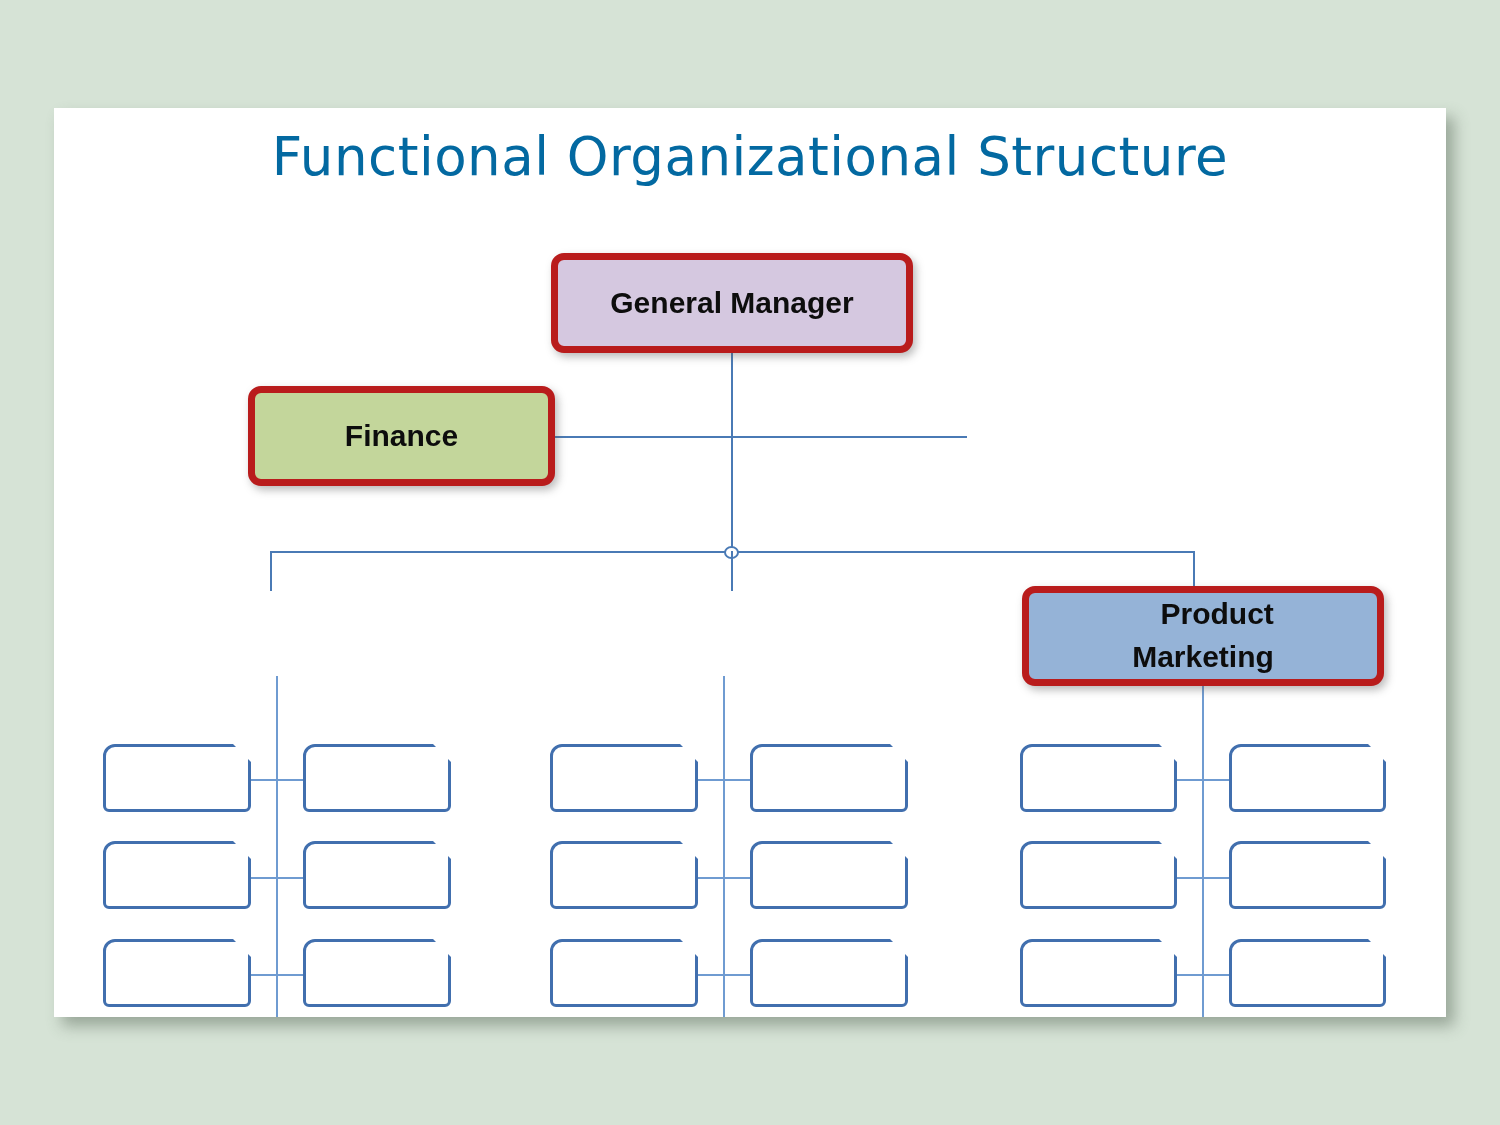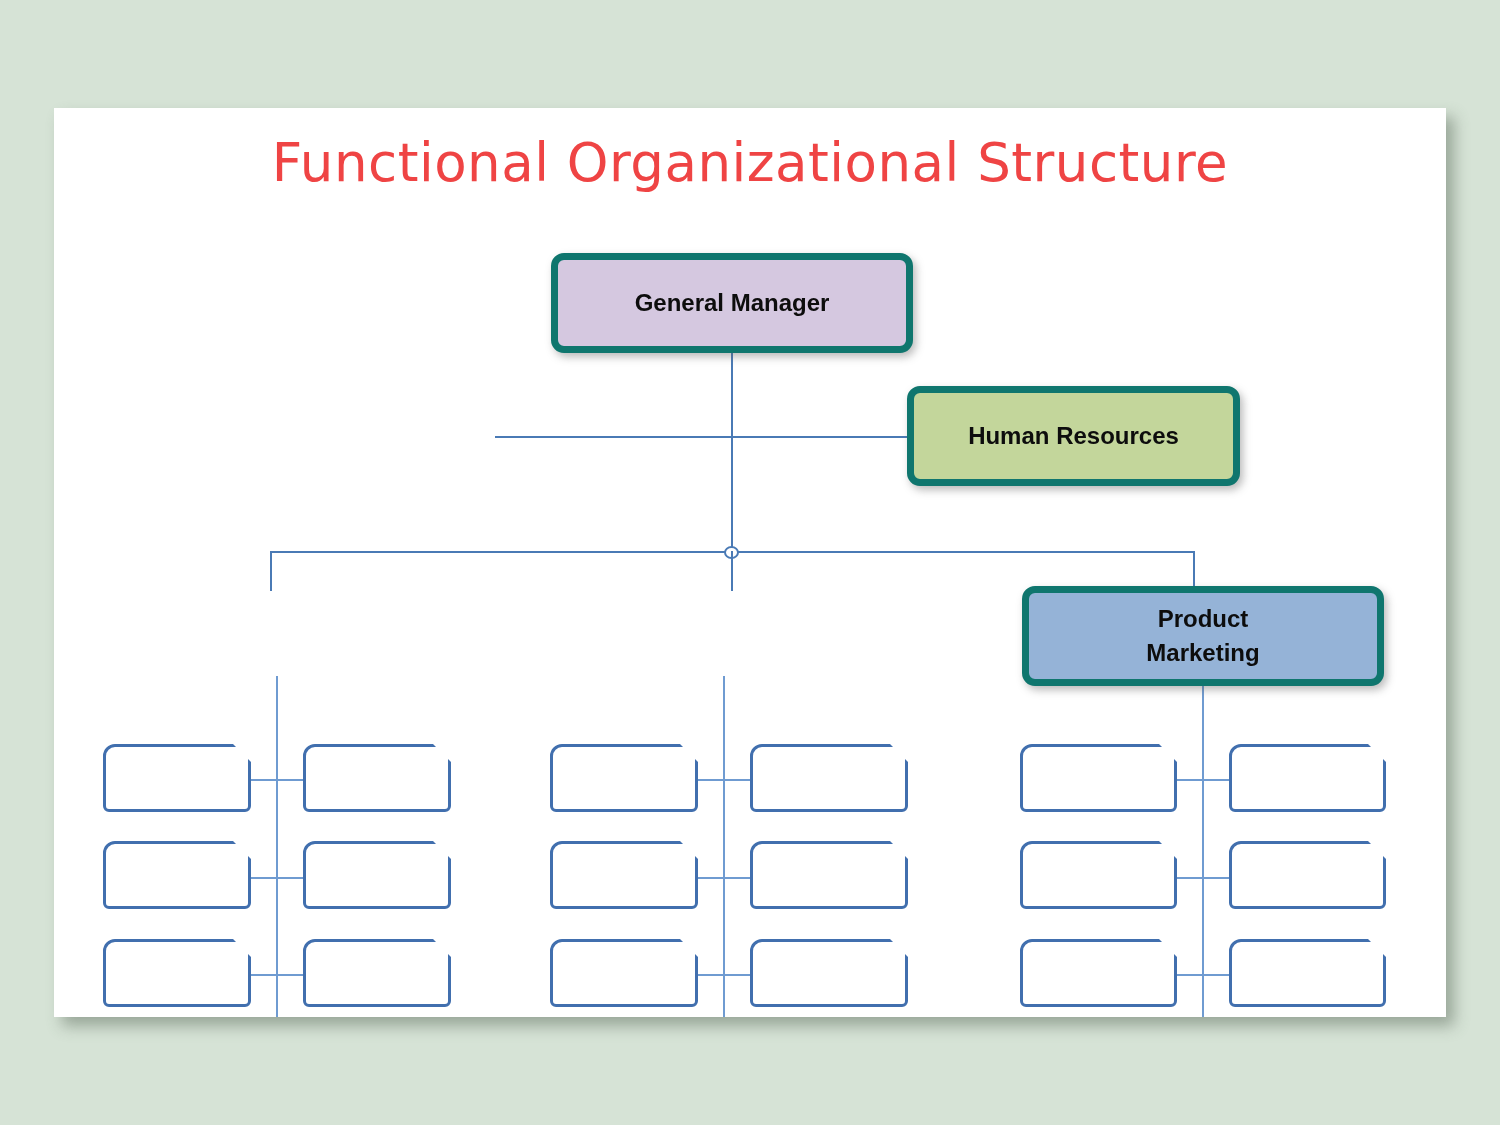--- a/index.html
+++ b/index.html
@@ -29,27 +29,27 @@
     height: 909px;
     background: #ffffff;
     overflow: hidden;
     box-shadow: 8px 9px 14px rgba(80,95,80,0.45);
   }
 
   
   #chart-title {
     position: absolute;
     left: 0;
-    top: 24px;
+    top: 18px;
     width: 1392px;
     text-align: center;
     font-size: 53px;
     font-weight: 400;
     letter-spacing: 0.5px;
-    color: #ef4444;
+    color: #0369a1;
     font-family: "DejaVu Sans", sans-serif;
     white-space: nowrap;
   }
 
   
   .conn {
     position: absolute;
     background: #4a7ab5;
   }
   .conn.v { width: 2px; }
@@ -64,27 +64,27 @@
     border-radius: 50%;
     background: #ffffff;
     box-sizing: border-box;
   }
 
   
   .node {
     position: absolute;
     box-sizing: border-box;
     border-radius: 13px;
-    border: 7px solid #0f766e;
+    border: 7px solid #b91c1c;
     display: flex;
     align-items: center;
     justify-content: center;
-    text-align: center;
+    text-align: right;
     font-weight: bold;
-    font-size: 24px;
+    font-size: 30px;
     color: #0d0d0d;
     line-height: 1.42;
     filter: drop-shadow(3px 4px 4px rgba(90,90,90,0.42));
   }
   .node .label { display: block; padding: 0 6px; }
 
   .node.exec  { background: #d5c8e0; }
   .node.staff { background: #c3d69b; }
   .node.div   { background: #95b3d7; }
 
@@ -147,24 +147,24 @@
     <div class="conn h thin" style="left:222px; top:866px; width:28px;"></div>
     <div class="conn h thin" style="left:643px; top:866px; width:28px;"></div>
     <div class="conn h thin" style="left:669px; top:866px; width:28px;"></div>
     <div class="conn h thin" style="left:1122px; top:866px; width:28px;"></div>
     <div class="conn h thin" style="left:1148px; top:866px; width:28px;"></div>
 
     <div class="node exec" style="left:497px; top:145px; width:362px; height:100px;">
       <span class="label">General Manager</span>
     </div>
 
+    <div class="node staff" style="left:194px; top:278px; width:307px; height:100px;">
+      <span class="label">Finance</span>
+    </div>
 
-    <div class="node staff" style="left:853px; top:278px; width:333px; height:100px;">
-      <span class="label">Human Resources</span>
-    </div>
 
 
 
     <div class="node div" style="left:968px; top:478px; width:362px; height:100px;">
       <span class="label">Product<br>Marketing</span>
     </div>
 
     <div class="slot" style="left:49px; top:636px; width:148px; height:68px;"></div>
     <div class="slot" style="left:249px; top:636px; width:148px; height:68px;"></div>
     <div class="slot" style="left:49px; top:733px; width:148px; height:68px;"></div>

